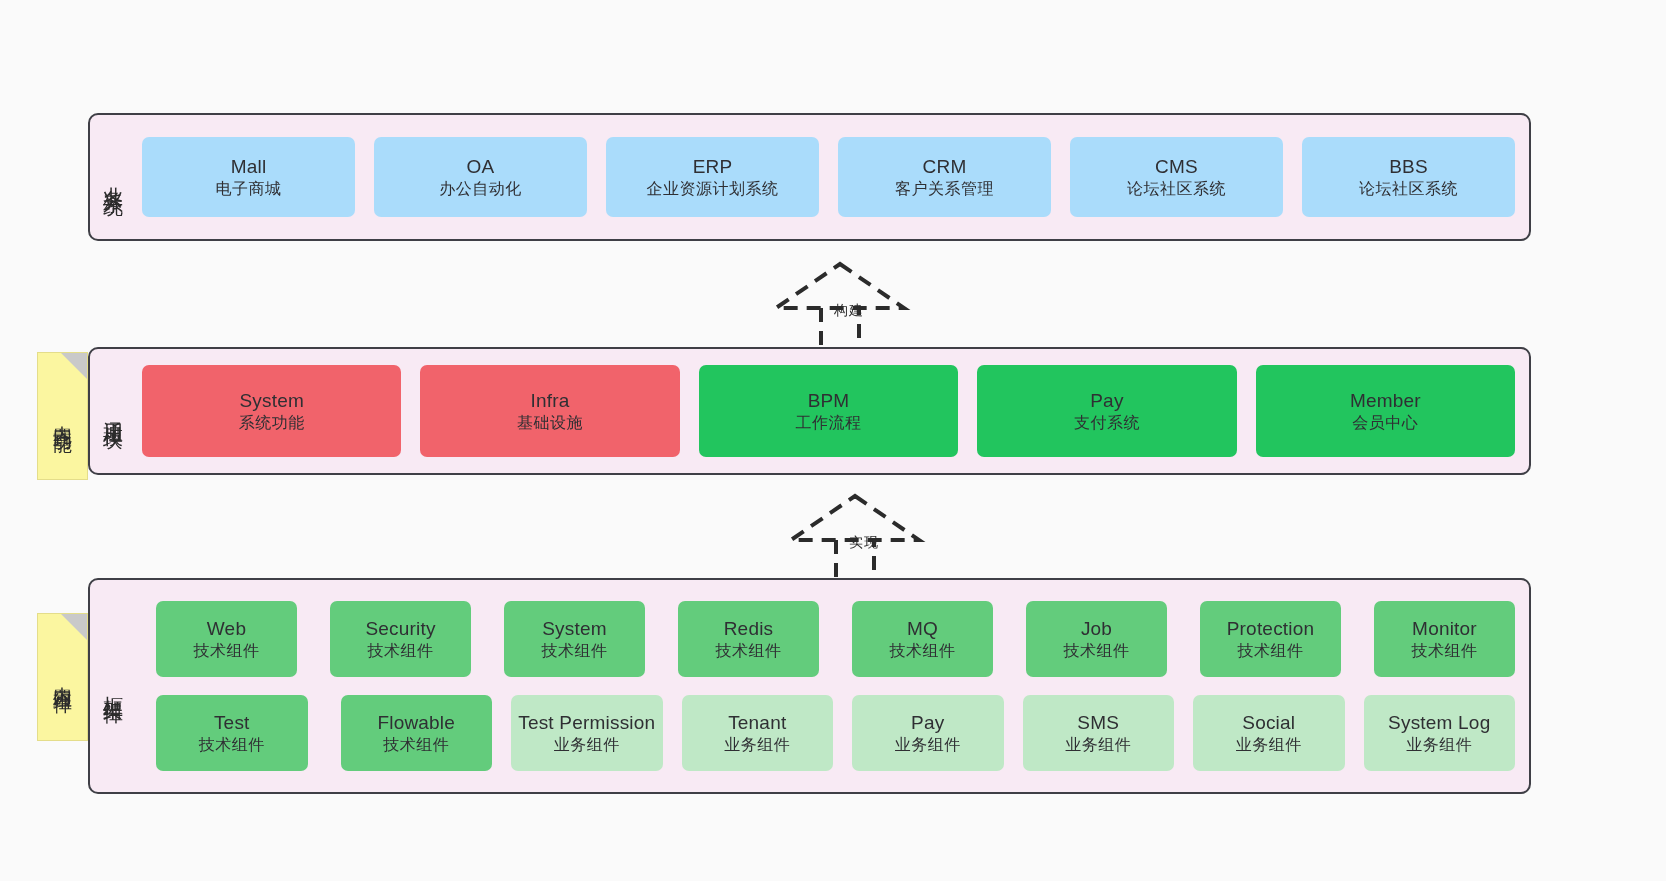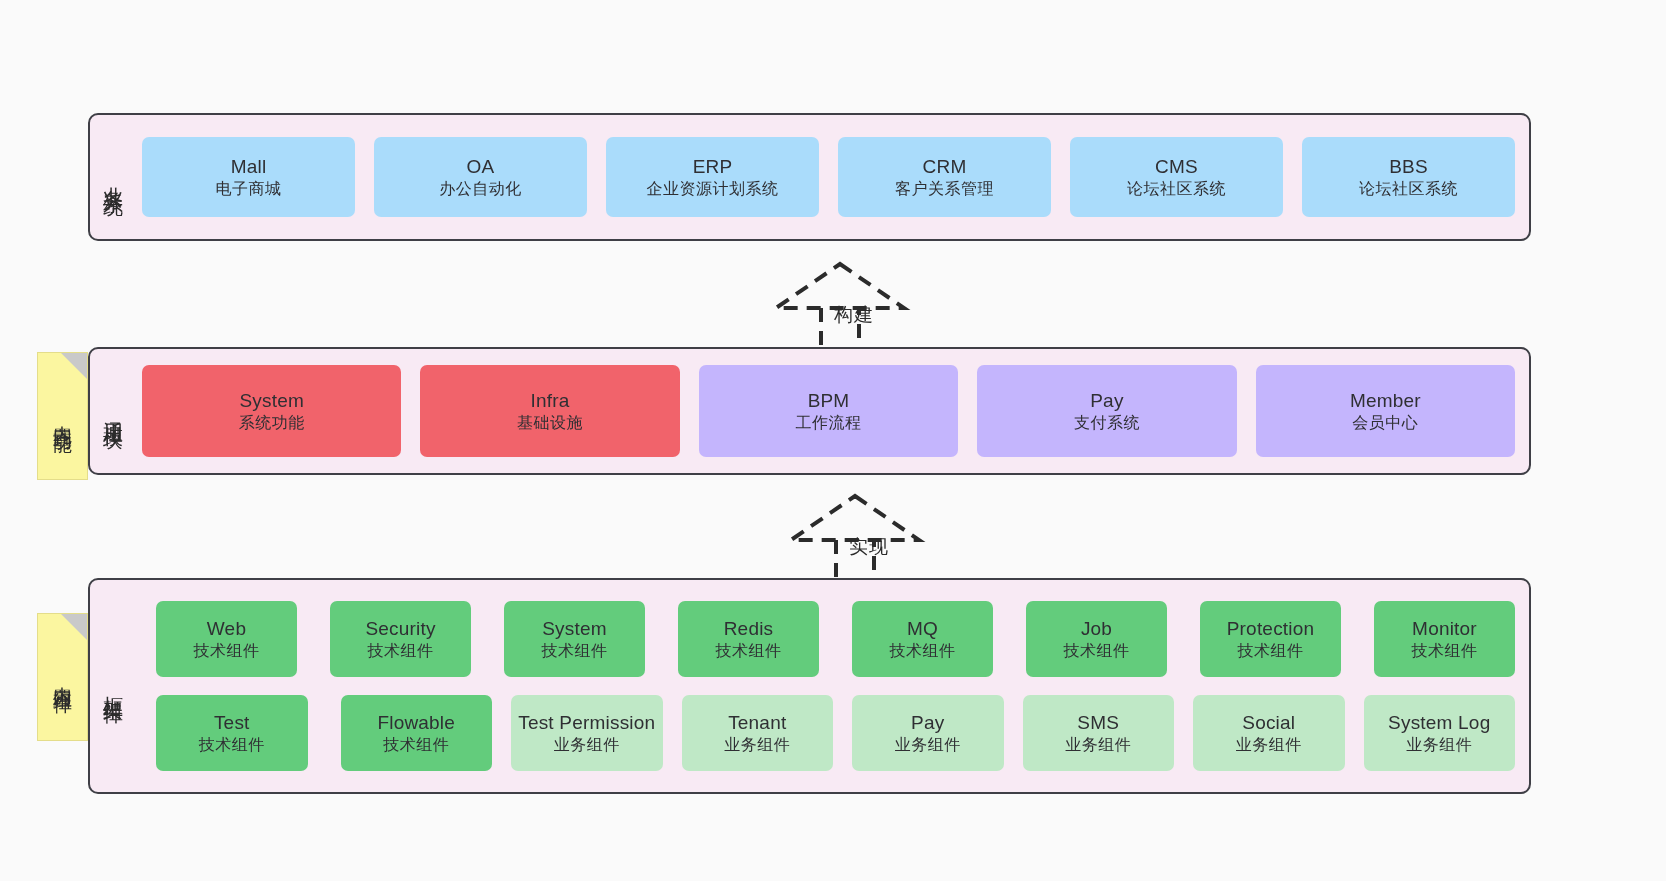--- a/index.html
+++ b/index.html
@@ -80,21 +80,21 @@
     font-size: 16px;
     letter-spacing: .5px;
   }
 
   .h-biz   { height: 80px; }
   .h-mod   { height: 92px; }
   .h-frame { height: 76px; }
 
   .c-blue       { background: #aadcfb; }
   .c-red        { background: #f1636b; }
-  .c-pink       { background: #c4b5fd; }
+  .c-pink       { background: #22c55e; }
   .c-green      { background: #63cc7c; margin-left: 14px; }
   .c-lightgreen { background: #bfe8c6; }
 
   
   .sticky {
     position: absolute;
     width: 51px;
     background: #fbf6a0;
     border: 1px solid #e4dd8a;
     box-sizing: border-box;
@@ -128,21 +128,21 @@
   .connector svg {
     position: absolute;
     inset: 0;
     overflow: visible;
   }
   .connector .conn-label {
     position: absolute;
     left: 50%;
     top: 44px;
     transform: translateX(-6px);
-    font-size: 19px;
+    font-size: 14px;
     color: #2b2b2b;
     background: transparent;
     white-space: nowrap;
     letter-spacing: 1px;
   }
 </style>
 </head>
 <body>
 
 <div class="canvas">

